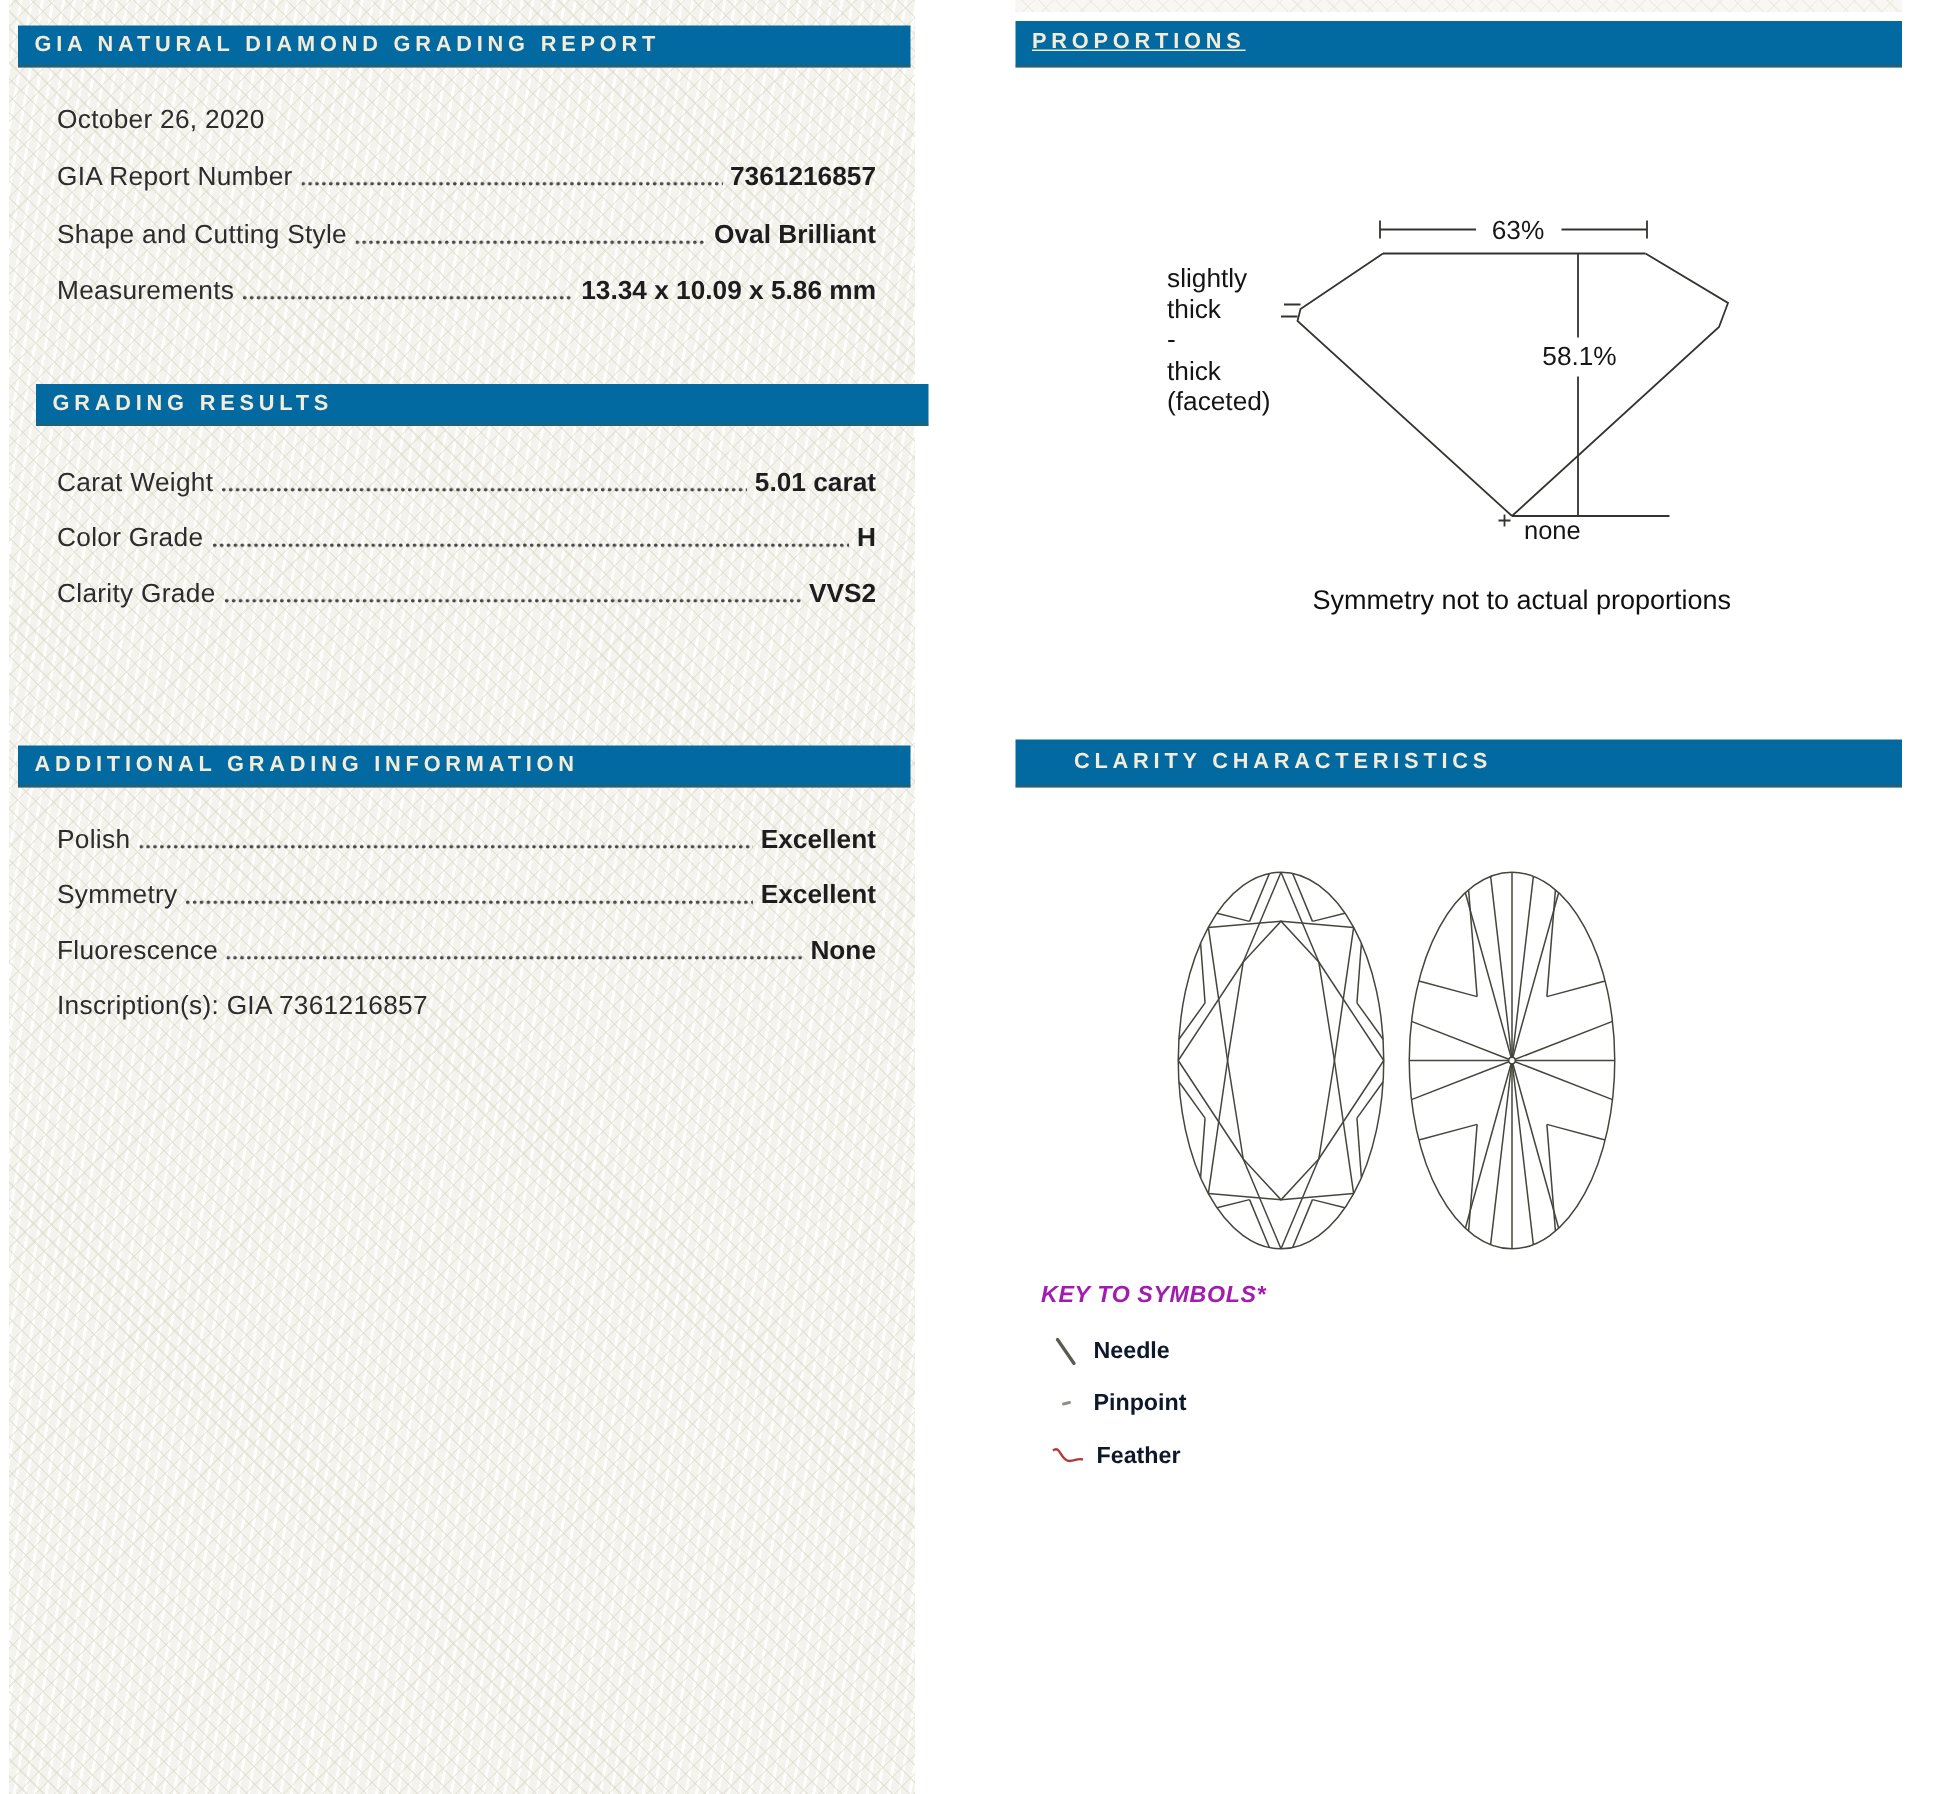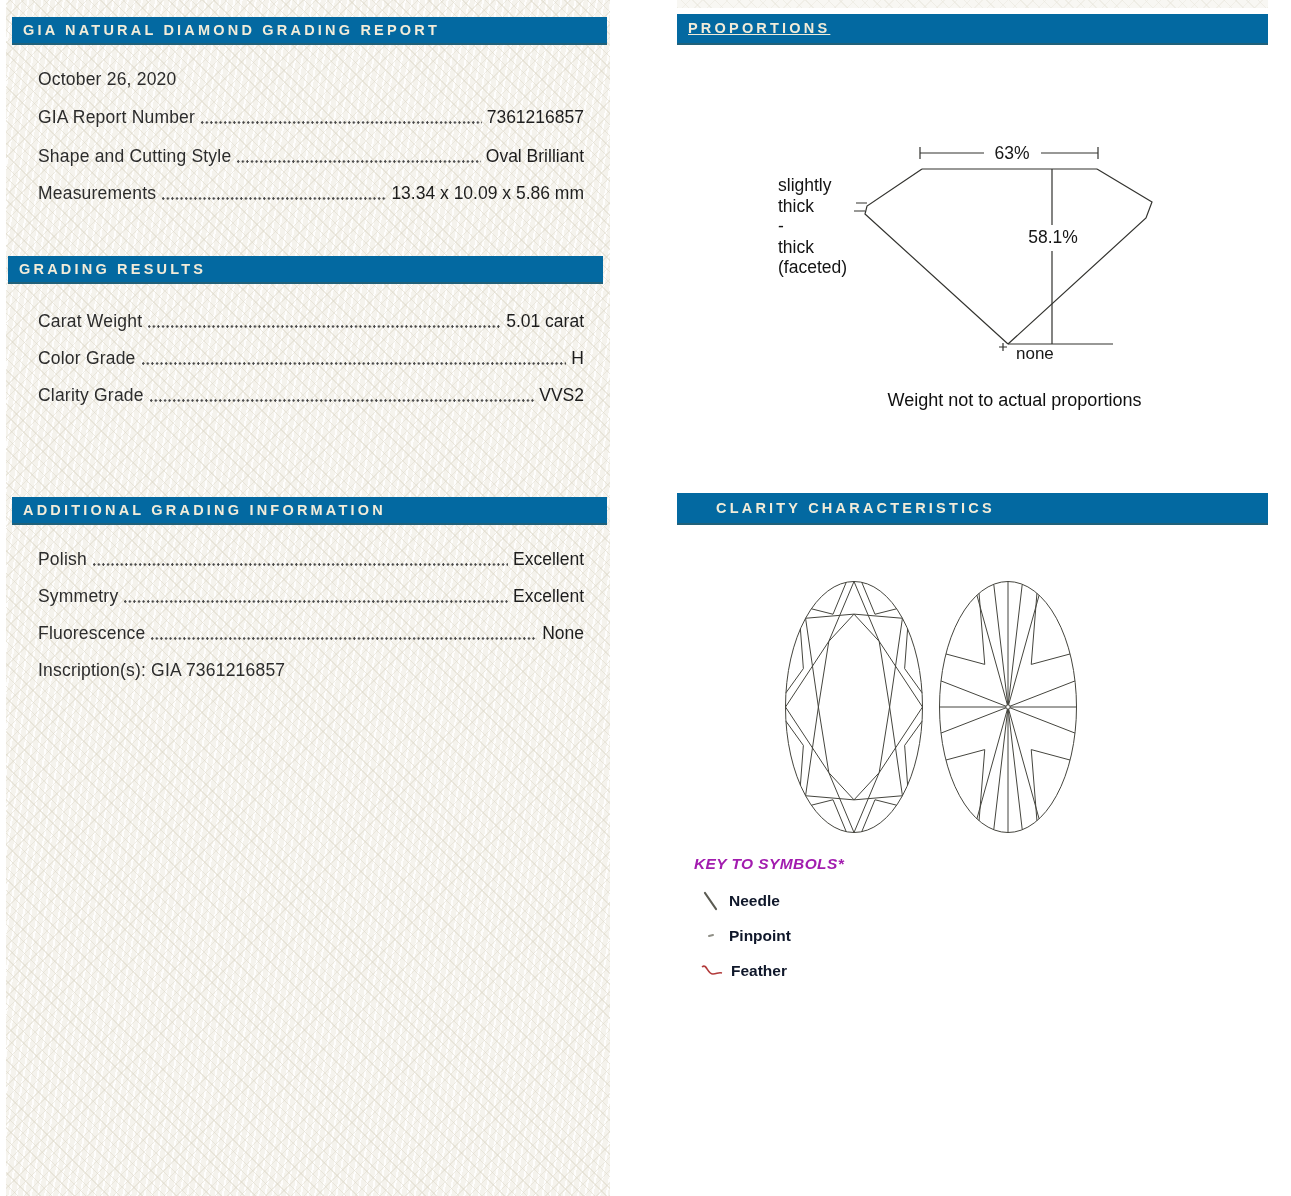--- a/index.html
+++ b/index.html
@@ -14,28 +14,28 @@
       repeating-linear-gradient(100deg, rgba(255,255,255,.85) 0 2px, transparent 2px 7px);}
   .topstrip{position:absolute;left:677px;top:0;width:591px;height:8px;opacity:.65;
     background-color:#f5f3ed;
     background-image:
       repeating-linear-gradient(45deg, rgba(219,214,198,.5) 0 1px, transparent 1px 8px),
       repeating-linear-gradient(-45deg, rgba(219,214,198,.4) 0 1px, transparent 1px 9px);}
   .bar{position:absolute;background:#0369a1;border-bottom:2px solid rgba(93,84,50,.35);
        color:#f2ecd9;font-weight:bold;font-size:14.5px;letter-spacing:3.2px;
        padding-left:11px;box-sizing:border-box;white-space:nowrap;}
   .b-report     {left:12px; top:17px;  width:595px;height:28px;line-height:26px;}
-  .b-grading    {left:8px; top:256px; width:595px;height:28px;line-height:26px;}
+  .b-grading    {left:24px; top:256px; width:595px;height:28px;line-height:26px;}
   .b-additional {left:12px; top:497px; width:595px;height:28px;line-height:26px;}
   .b-proportions{left:677px;top:14px;  width:591px;height:31px;line-height:29px;text-decoration:underline;}
   .b-clarity    {left:677px;top:493px; width:591px;height:32px;line-height:30px;padding-left:39px;}
   .row{position:absolute;left:38px;width:546px;display:flex;align-items:baseline;
        font-size:17.5px;line-height:22px;}
   .lbl{white-space:nowrap;letter-spacing:.2px;color:#2c2c2c;}
-  .val{white-space:nowrap;font-weight:normal;color:#1d1d1d;}
+  .val{white-space:nowrap;font-weight:bold;color:#1d1d1d;}
   .leader{flex:1;align-self:flex-end;height:3px;margin:0 5px 4px 6px;
     background-image:radial-gradient(circle at 1.2px 1.5px,#474747 1px,transparent 1.35px);
     background-size:4.6px 3px;background-repeat:repeat-x;}
   
   .prop-girdle{position:absolute;left:778px;top:175px;font-size:17.5px;line-height:20.5px;color:#141414;}
   .prop-caption{position:absolute;left:812px;top:390px;width:405px;text-align:center;
                 font-size:18px;color:#101010;}
   svg text{font-family:"Liberation Sans",sans-serif;fill:#161616;}
   .diag{position:absolute;}
   
@@ -145,21 +145,21 @@
   </svg>
 
   <div class="prop-girdle">
     <div>slightly</div>
     <div>thick</div>
     <div>-</div>
     <div>thick</div>
     <div>(faceted)</div>
   </div>
 
-  <div class="prop-caption">Weight not to actual proportions</div>
+  <div class="prop-caption">Symmetry not to actual proportions</div>
 
   <div class="bar b-clarity">
     <span>CLARITY CHARACTERISTICS</span>
   </div>
 
   <svg id="crownSvg" class="diag" style="left:780px;top:576px" width="148" height="262" viewBox="0 0 148 262">
       <ellipse cx="74" cy="131" rx="68.5" ry="125.5" stroke="#45453E" fill="none" stroke-width="1"></ellipse>
       <polygon points="109.62,131 99.18714354586483,196.66900676879465 74,223.87 48.81285645413517,196.66900676879467 38.379999999999995,131 48.81285645413517,65.33099323120534 74,38.129999999999995 99.18714354586481,65.33099323120531" stroke="#45453E" fill="none" stroke-width="1"></polygon>
       <line x1="142.5" y1="131" x2="99.18714354586483" y2="196.66900676879465" stroke="#45453E" fill="none" stroke-width="1"></line>
       <line x1="142.5" y1="131" x2="99.18714354586483" y2="65.33099323120534" stroke="#45453E" fill="none" stroke-width="1"></line>

